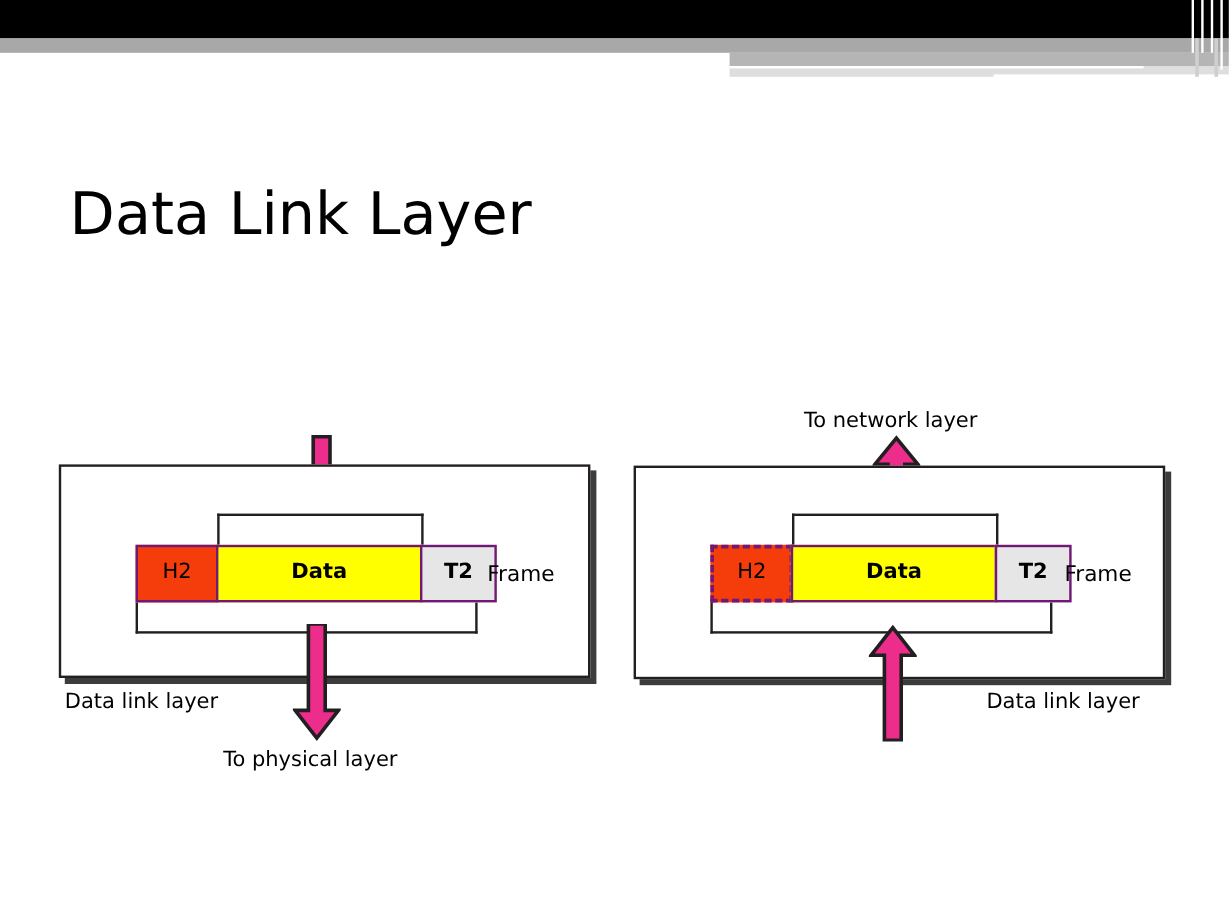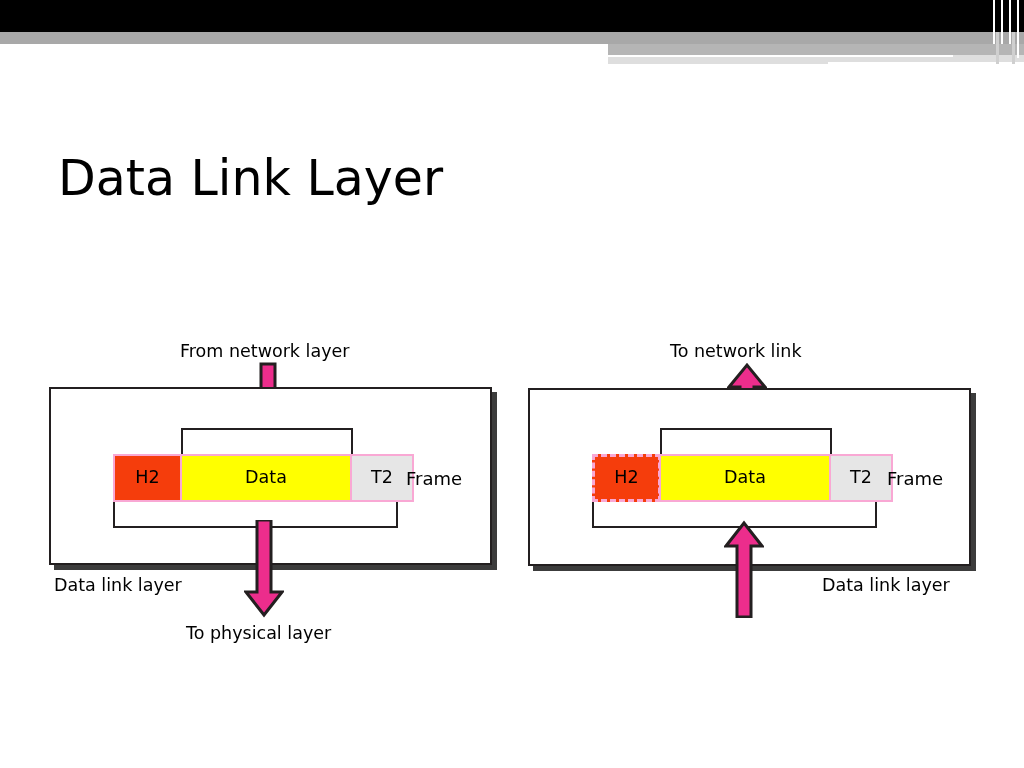--- a/index.html
+++ b/index.html
@@ -141,29 +141,29 @@
   .frame-row {
     position: absolute;
     left: 73px;
     top: 124px;
     height: 48px;
     display: flex;
     align-items: stretch;
   }
   .seg {
     box-sizing: border-box;
-    border: 2px solid #f9a8d4;
+    border: 2px solid #701a75;
     display: flex;
     align-items: center;
     justify-content: center;
     font-size: 17.5px;
     color: #000000;
     line-height: 1;
   }
-  .seg + .seg { margin-left: -2px; }
+  .seg + .seg { margin-left: -2px; font-weight: bold; }
   .seg-h2   { width: 69px;  background: #f53d0c; }
   .seg-h2.dashed { border-style: dashed; border-width: 3px; }
   .seg-data { width: 172px; background: #ffff00; }
   .seg-t2   { width: 64px;  background: #e6e6e6; }
 
   .frame-label {
     position: absolute;
     left: 366px;
     top: 138px;
     font-size: 18px;
@@ -218,21 +218,20 @@
   <div class="band-tick t1"></div>
   <div class="band-tick t2"></div>
   <div class="band-tick t3"></div>
   <div class="band-tick t4"></div>
 </div>
 
 <div id="page-title">Data Link Layer</div>
 
 <div class="diagram" id="diagram-send">
 
-  <div class="caption" id="cap-from-network">From network layer</div>
 
   <div class="arrow" id="arr-send-in">
     <svg width="40" height="74" viewBox="0 0 40 74">
       <polygon points="13,2 27,2 27,48 38,48 20,71 2,48 13,48" fill="#ec2d8c" stroke="#231f20" stroke-width="3" stroke-linejoin="miter"></polygon>
     </svg>
   </div>
 
   <div class="layer-box"></div>
 
   <div class="bracket bracket-top"></div>
@@ -252,21 +251,21 @@
     </svg>
   </div>
 
   <div class="layer-name" id="name-left">Data link layer</div>
 
   <div class="caption" id="cap-to-physical">To physical layer</div>
 </div>
 
 <div class="diagram" id="diagram-recv">
 
-  <div class="caption" id="cap-to-network">To network link</div>
+  <div class="caption" id="cap-to-network">To network layer</div>
 
   <div class="arrow" id="arr-recv-out">
     <svg width="40" height="74" viewBox="0 0 40 74">
       <polygon points="13,72 13,25 2,25 20,3 38,25 27,25 27,72" fill="#ec2d8c" stroke="#231f20" stroke-width="3" stroke-linejoin="miter"></polygon>
     </svg>
   </div>
 
   <div class="layer-box"></div>
 
   <div class="bracket bracket-top"></div>

